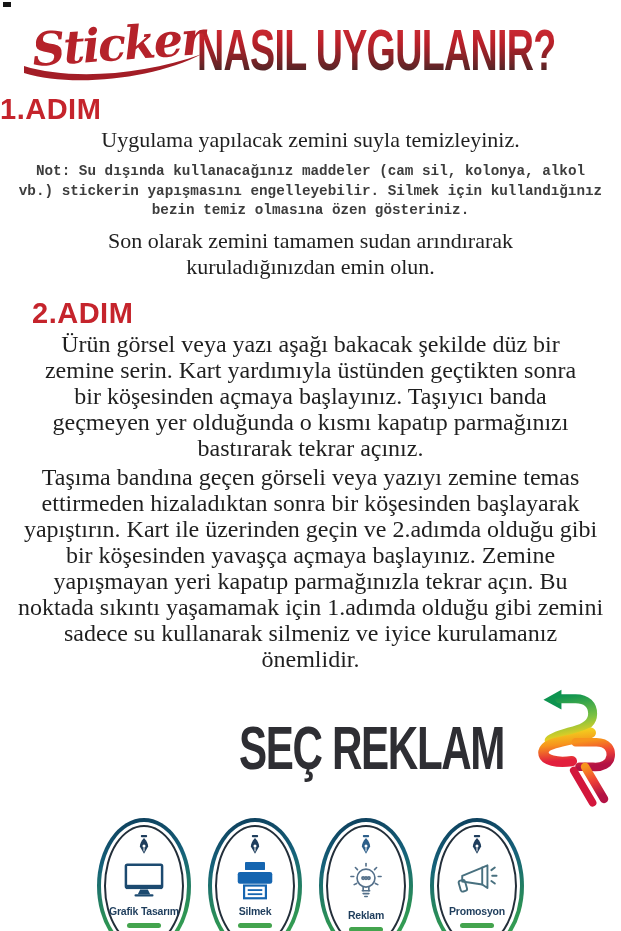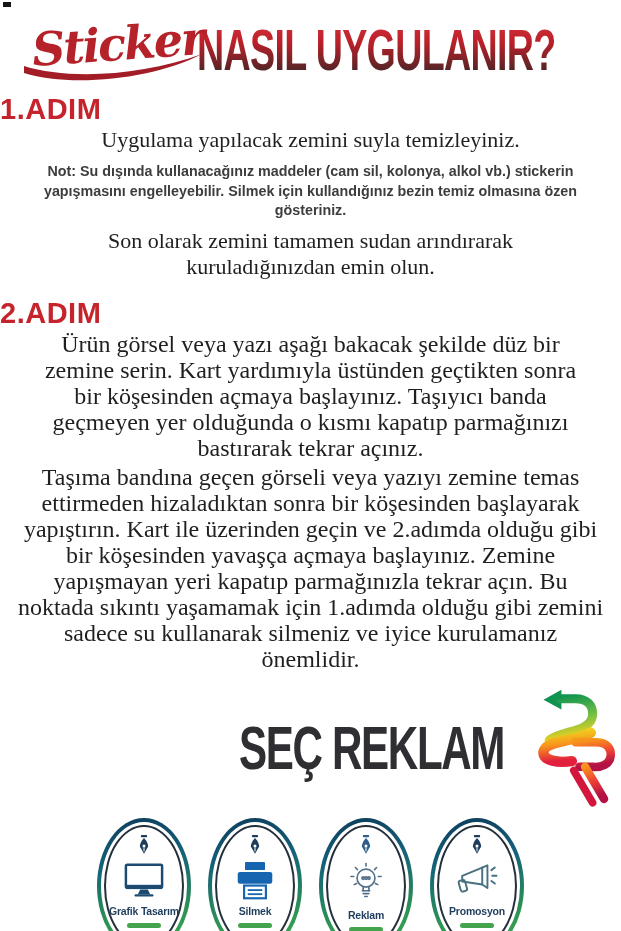--- a/index.html
+++ b/index.html
@@ -26,25 +26,25 @@
     transform:scaleX(0.66); transform-origin:left center;
     background:linear-gradient(180deg,#d7333c 0%,#bb2029 38%,#6d2427 72%,#232323 100%);
     -webkit-background-clip:text; background-clip:text;
     -webkit-text-fill-color:transparent; color:transparent;
   }
 
   
   .adim { font-weight:700; font-size:29px; line-height:30px;
           color:#c5242c; letter-spacing:0.5px; }
   .adim-1 { margin-top:6px; }
-  .adim-2 { margin-top:18px; }
+  .adim-2 { margin-top:18px;margin-left:32px; }
   .adim-3 { margin-top:14px; }
   .serif { font-family:"Liberation Serif", serif; color:#1f1f1f; text-align:center; }
   .intro { font-size:22px; line-height:26px; margin-top:3px; }
-  .note  { font-family:Liberation Sans, sans-serif; font-weight:700; font-size:14.3px;
+  .note  { font-family:Liberation Mono, monospace; font-weight:700; font-size:14.3px;
            line-height:19.5px; color:#3d3d3d; text-align:center;
            max-width:588px; margin:9px auto 0; }
   .outro { font-size:22px; line-height:26px; max-width:528px; margin:7px auto 0; }
   .body-par { font-size:24px; line-height:26px; margin:3px auto 0; }
   .body-2 { max-width:556px; }
   .body-3 { max-width:586px; }
 
   
   .brand-row { display:flex; justify-content:flex-end; align-items:center;
                margin-top:12px; height:128px; }

